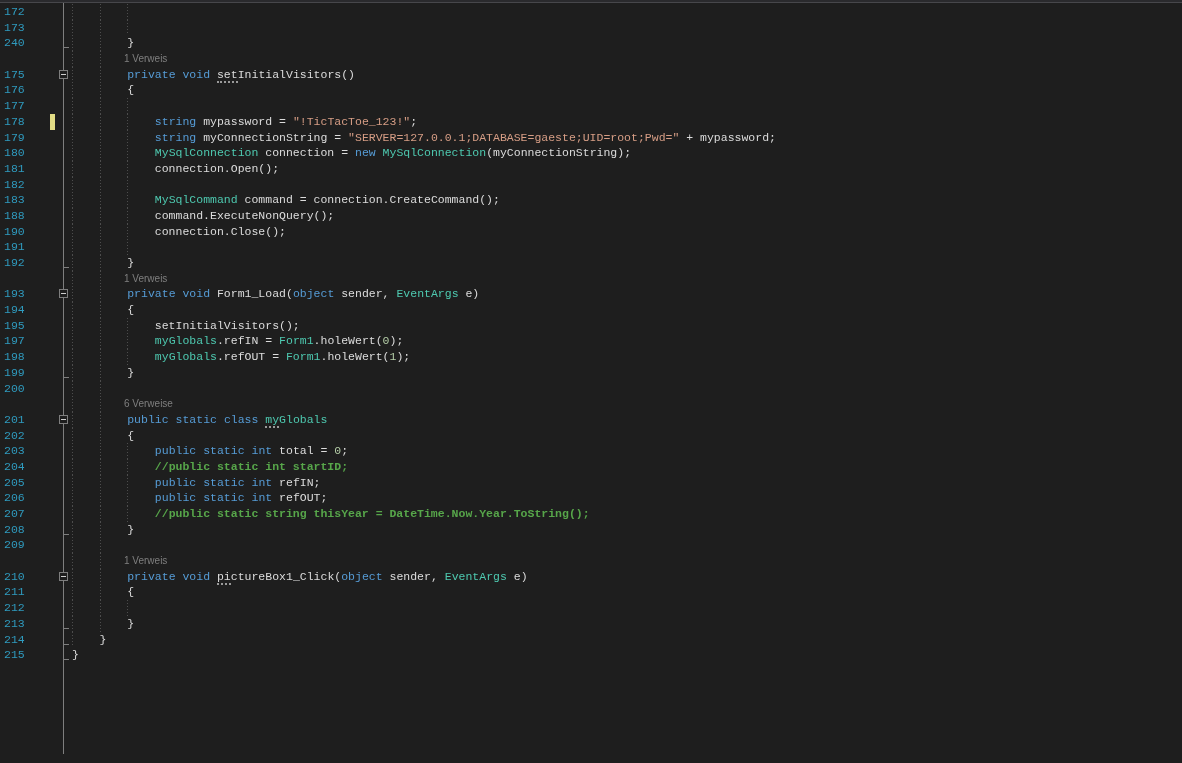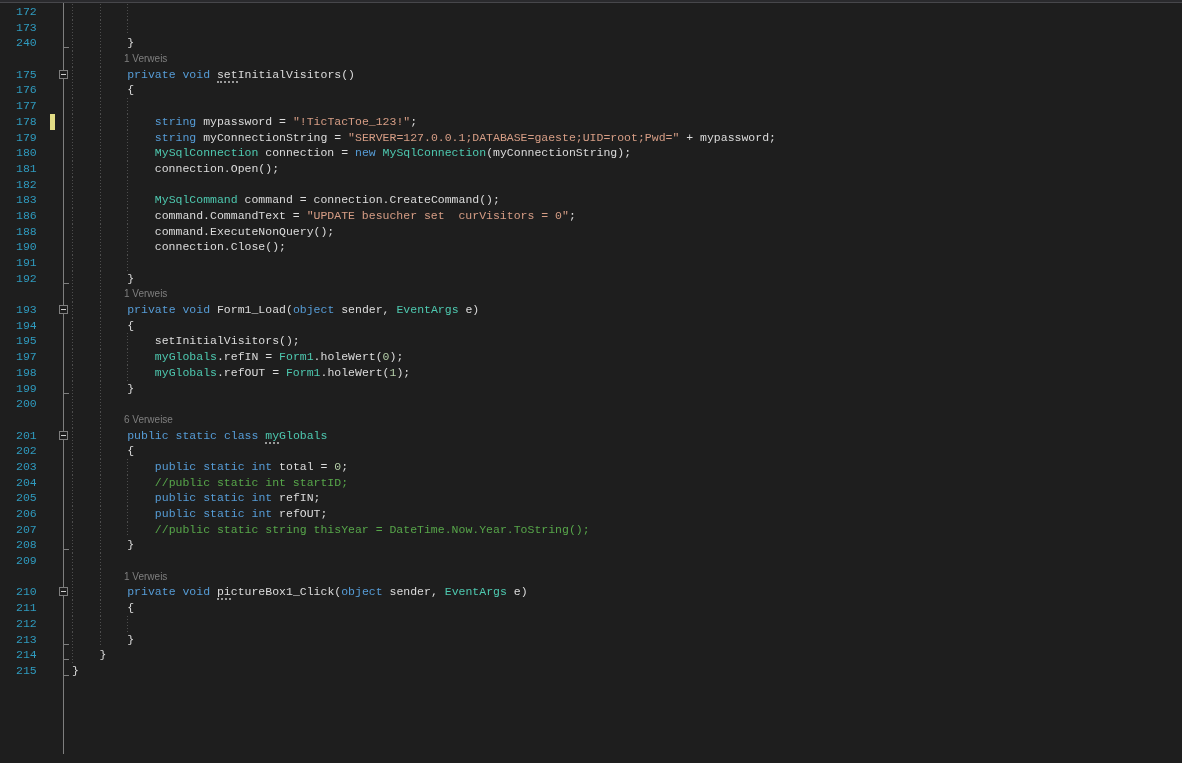--- a/index.html
+++ b/index.html
@@ -1,28 +1,28 @@
 <!DOCTYPE html>
 <html><head>
 <meta charset="utf-8">
 <style>
   html,body{margin:0;padding:0;background:#1e1e1e;width:1182px;height:763px;overflow:hidden;}
   #editor{position:relative;width:1182px;height:763px;background:#1e1e1e;
           font-family:"Liberation Mono","DejaVu Sans Mono",monospace;font-size:11.5px;}
   #topbar{position:absolute;left:0;top:0;width:100%;height:2px;background:#2a2a2d;border-bottom:1px solid #47474b;z-index:3;}
   #rows{position:absolute;left:0;top:4px;width:100%;z-index:2;}
   .row{position:relative;display:flex;height:15.7px;line-height:15.7px;}
-  .gutter{width:46px;flex:0 0 46px;padding-left:16px;box-sizing:border-box;color:#2f9bbf;}
+  .gutter{width:46px;flex:0 0 46px;padding-left:4px;box-sizing:border-box;color:#2f9bbf;}
   .spacer{width:23px;flex:0 0 23px;}
   .code{flex:1;position:relative;white-space:pre;padding-left:3px;color:#dcdcdc;}
   .tok-k{color:#569cd6;}
   .tok-t{color:#4ec9b0;}
   .tok-s{color:#d69d85;}
   .tok-n{color:#b5cea8;}
-  .tok-c{color:#57a64a;}
+  .tok-c{color:#57a64a;font-weight:bold;}
   .tok-d{color:#dcdcdc;}
   .spell{border-bottom:2px dotted #9a9a9a;}
   .lens{display:inline-block;margin-left:52px;font-family:"Liberation Sans","DejaVu Sans",sans-serif;
         font-size:10px;color:#7f7f7f;line-height:15.7px;}
   .guide{position:absolute;top:0;height:100%;width:1px;
          background:repeating-linear-gradient(to bottom,#4d4d4d 0 1px,transparent 1px 3px);}
   .changebar{position:absolute;left:50px;top:0;width:5px;height:100%;background:#e2dc85;}
   .foldbox{position:absolute;left:59px;top:3px;width:9px;height:9px;box-sizing:border-box;
            border:1px solid #7e7e7e;background:#1e1e1e;z-index:4;}
   .foldbox .minus{position:absolute;left:1px;top:3px;width:5px;height:1px;background:#cfcfcf;}
@@ -100,25 +100,20 @@
         <div class="gutter">182</div>
         <div class="spacer"></div>
         <div class="code"><span class="guide" style="left: 3px;"></span><span class="guide" style="left: 30.6px;"></span><span class="guide" style="left: 58.2px;"></span></div>
       </div>
       <div class="row">
         <div class="gutter">183</div>
         <div class="spacer"></div>
         <div class="code"><span class="guide" style="left: 3px;"></span><span class="guide" style="left: 30.6px;"></span><span class="guide" style="left: 58.2px;"></span><span class="tok-d">            </span><span class="tok-t">MySqlCommand</span><span class="tok-d"> command = connection.CreateCommand();</span></div>
       </div>
       <div class="row">
-        <div class="gutter">186</div>
-        <div class="spacer"></div>
-        <div class="code"><span class="guide" style="left: 3px;"></span><span class="guide" style="left: 30.6px;"></span><span class="guide" style="left: 58.2px;"></span><span class="tok-d">            command.CommandText = </span><span class="tok-s">"UPDATE besucher set  curVisitors = 0"</span><span class="tok-d">;</span></div>
-      </div>
-      <div class="row">
         <div class="gutter">188</div>
         <div class="spacer"></div>
         <div class="code"><span class="guide" style="left: 3px;"></span><span class="guide" style="left: 30.6px;"></span><span class="guide" style="left: 58.2px;"></span><span class="tok-d">            command.ExecuteNonQuery();</span></div>
       </div>
       <div class="row">
         <div class="gutter">190</div>
         <div class="spacer"></div>
         <div class="code"><span class="guide" style="left: 3px;"></span><span class="guide" style="left: 30.6px;"></span><span class="guide" style="left: 58.2px;"></span><span class="tok-d">            connection.Close();</span></div>
       </div>
       <div class="row">

